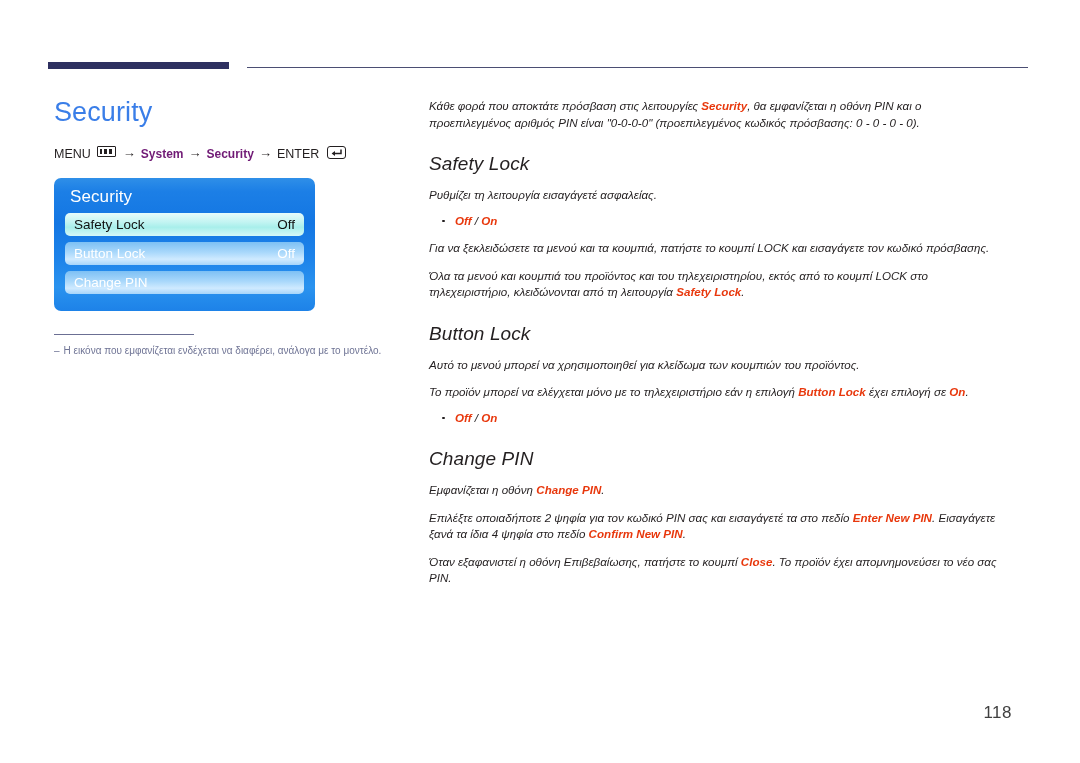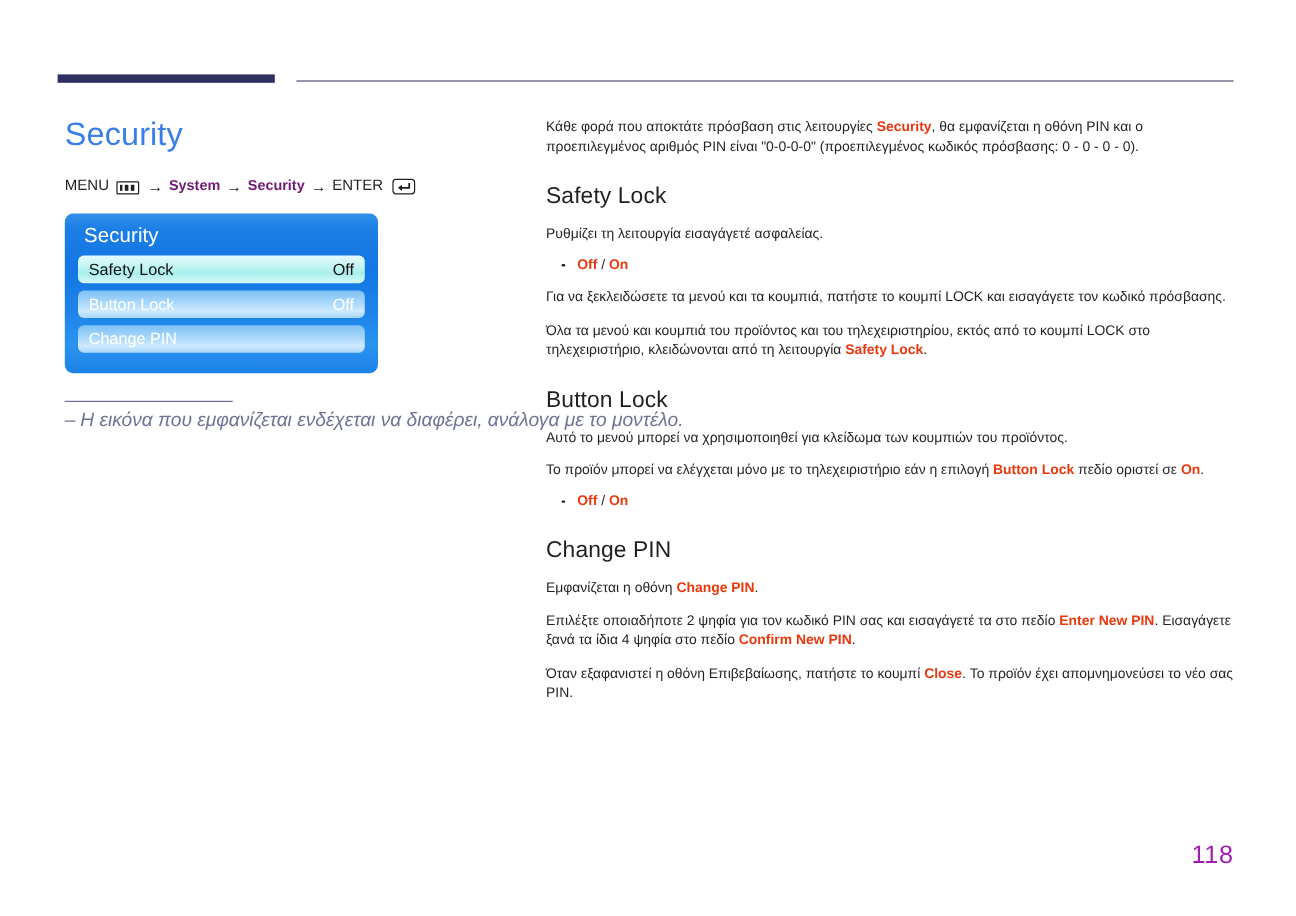--- a/index.html
+++ b/index.html
@@ -59,21 +59,21 @@
     line-height: 32px;
   }
 
   .breadcrumb {
     margin-top: 18px;
     font-size: 12.5px;
     line-height: 16px;
     color: #231f20;
     white-space: nowrap;
     display: flex;
-    align-items: flex-end;
+    align-items: flex-start;
     gap: 4px;
   }
   .breadcrumb .crumb-red { color: #701a75; font-weight: bold; font-size: 12px; }
   .breadcrumb .arrow {
     display: inline-block;
     color: #231f20;
     font-size: 13px;
     line-height: 13px;
     padding: 0 1px;
   }
@@ -167,34 +167,34 @@
     top: 334px;
     width: 340px;
   }
   .foot-rule {
     width: 140px;
     height: 1px;
     background: #6b6f93;
     margin-bottom: 9px;
   }
   .foot-text {
-    font-size: 16px;
+    font-size: 10px;
     line-height: 14px;
     color: #6f7495;
     white-space: nowrap;
-    font-style: italic;
   }
   .foot-dash { margin-right: 4px; }
 
   
   .right-col {
     position: absolute;
-    left: 455px;
+    left: 429px;
     top: 98px;
     width: 573px;
+    font-style: italic;
   }
   .para {
     font-size: 11.6px;
     line-height: 16.5px;
     color: #231f20;
     margin: 0 0 11px 0;
     text-align: left;
   }
   .para.tight { margin-bottom: 9px; }
   .hl { color: #e8380d; font-weight: bold; }
@@ -228,24 +228,24 @@
     height: 2.6px;
     background: #231f20;
     border-radius: 50%;
   }
   .opt-red { color: #e8380d; font-weight: bold; }
   .opt-sep { color: #231f20; }
 
   
   .page-num {
     position: absolute;
-    right: 52px;
+    right: 68px;
     bottom: 38px;
-    font-size: 21px;
-    color: #a21caf;
+    font-size: 17px;
+    color: #404040;
     letter-spacing: 0.5px;
     line-height: 24px;
   }
 </style>
 </head>
 <body>
 
 <div class="rule-wrap">
   <div class="rule-thick"></div>
   <div class="rule-thin"></div>
@@ -316,21 +316,21 @@
   </ul>
 
   <p class="para">Για να ξεκλειδώσετε τα μενού και τα κουμπιά, πατήστε το κουμπί LOCK και εισαγάγετε τον κωδικό πρόσβασης.</p>
 
   <p class="para"><span>Όλα τα μενού και κουμπιά του προϊόντος και του τηλεχειριστηρίου, εκτός από το κουμπί LOCK στο τηλεχειριστήριο, κλειδώνονται από τη λειτουργία </span><span class="hl">Safety Lock</span><span>.</span></p>
 
   <h2 class="sec gap">Button Lock</h2>
 
   <p class="para">Αυτό το μενού μπορεί να χρησιμοποιηθεί για κλείδωμα των κουμπιών του προϊόντος.</p>
 
-  <p class="para tight"><span>Το προϊόν μπορεί να ελέγχεται μόνο με το τηλεχειριστήριο εάν η επιλογή </span><span class="hl">Button Lock</span><span> πεδίο οριστεί σε </span><span class="hl">On</span><span>.</span></p>
+  <p class="para tight"><span>Το προϊόν μπορεί να ελέγχεται μόνο με το τηλεχειριστήριο εάν η επιλογή </span><span class="hl">Button Lock</span><span> έχει επιλογή σε </span><span class="hl">On</span><span>.</span></p>
 
   <ul class="opts">
     <li><span class="opt-red">Off</span><span class="opt-sep"> / </span><span class="opt-red">On</span></li>
   </ul>
 
   <h2 class="sec gap">Change PIN</h2>
 
   <p class="para"><span>Εμφανίζεται η οθόνη </span><span class="hl">Change PIN</span><span>.</span></p>
 
   <p class="para"><span>Επιλέξτε οποιαδήποτε 2 ψηφία για τον κωδικό PIN σας και εισαγάγετέ τα στο πεδίο </span><span class="hl">Enter New PIN</span><span>. Εισαγάγετε ξανά τα ίδια 4 ψηφία στο πεδίο </span><span class="hl">Confirm New PIN</span><span>.</span></p>

